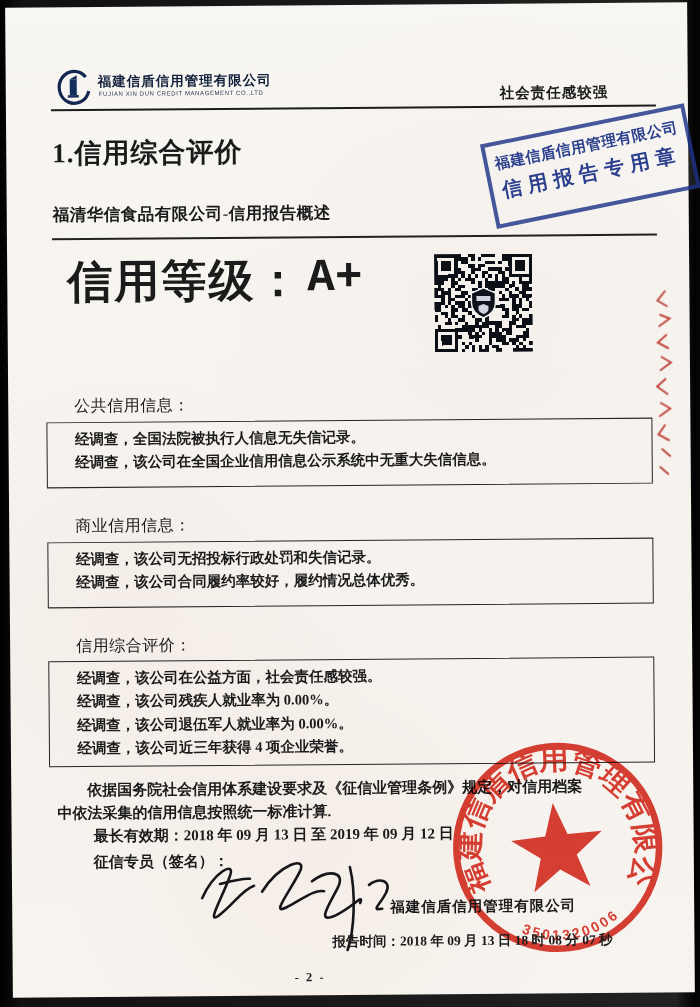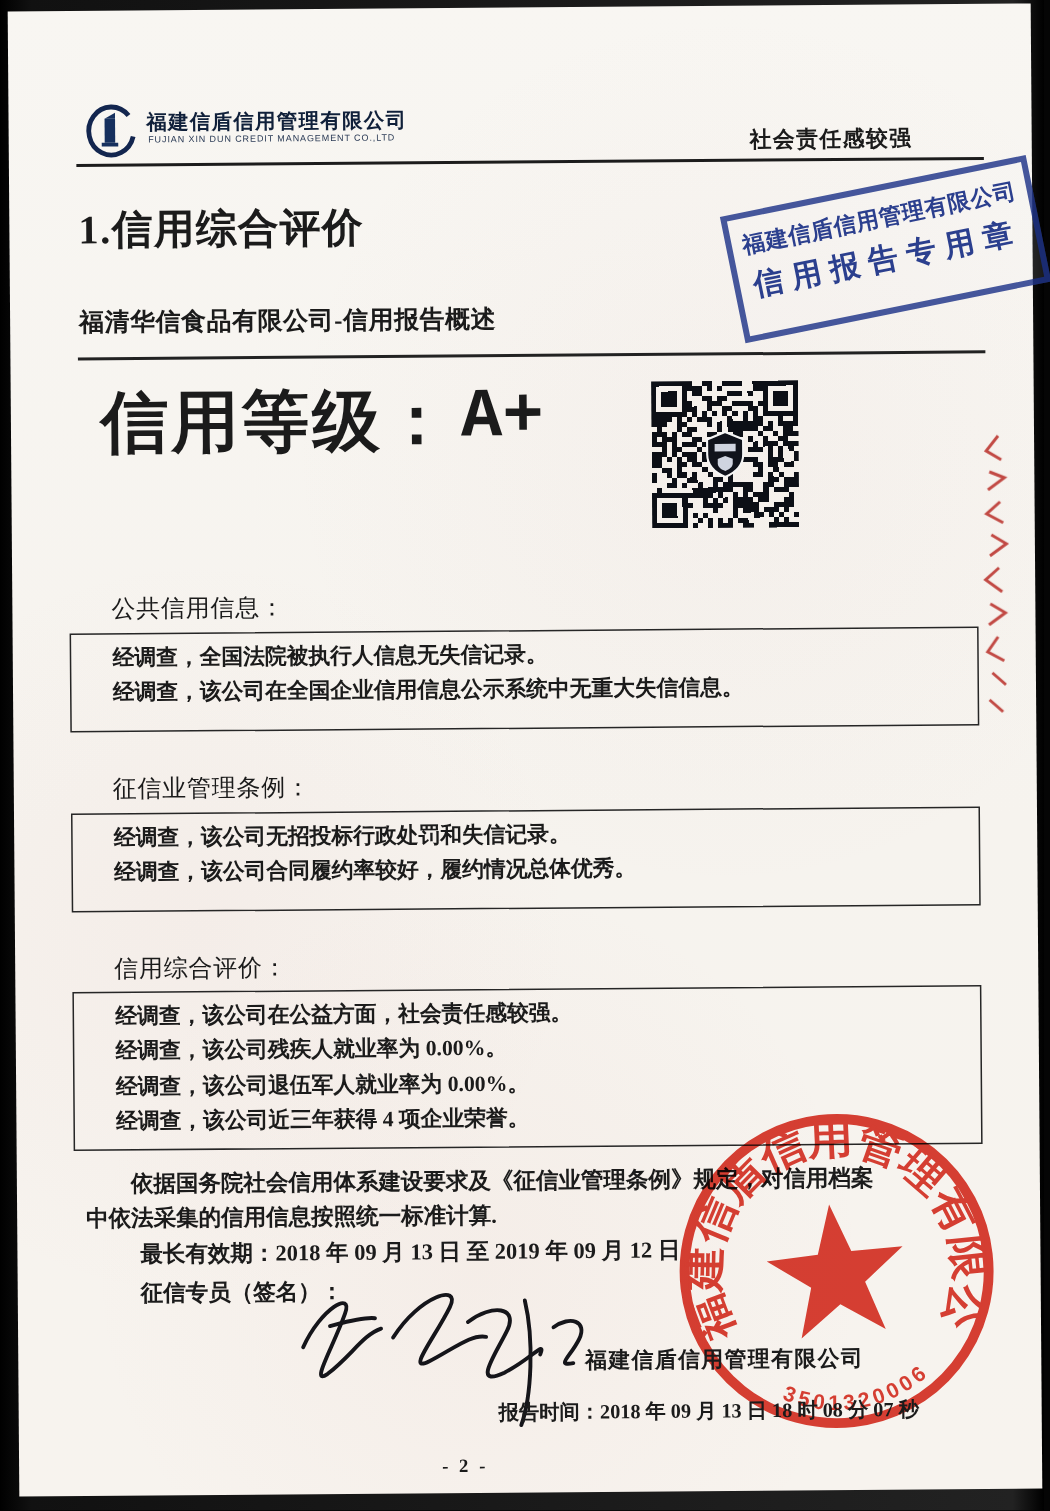--- a/index.html
+++ b/index.html
@@ -520,21 +520,21 @@
       <rect x="7" y="9" width="14" height="5" fill="#cfd4e0"></rect>
       <path d="M14,17 L19,19 V22 C19,24.5 16.8,26 14,27 C11.2,26 9,24.5 9,22 V19 Z" fill="#cfd4e0"></path>
     </svg>
 
     <div class="abs sec-head h0">公共信用信息：</div>
     <div class="abs sec-box b0">
         <div class="boxline">经调查，全国法院被执行人信息无失信记录。</div>
         <div class="boxline">经调查，该公司在全国企业信用信息公示系统中无重大失信信息。</div>
       </div>
 
-    <div class="abs sec-head h1">征信业管理条例：</div>
+    <div class="abs sec-head h1">商业信用信息：</div>
     <div class="abs sec-box b1">
         <div class="boxline">经调查，该公司无招投标行政处罚和失信记录。</div>
         <div class="boxline">经调查，该公司合同履约率较好，履约情况总体优秀。</div>
       </div>
 
     <div class="abs sec-head h2x">信用综合评价：</div>
     <div class="abs sec-box b2">
         <div class="boxline">经调查，该公司在公益方面，社会责任感较强。</div>
         <div class="boxline">经调查，该公司残疾人就业率为 0.00%。</div>
         <div class="boxline">经调查，该公司退伍军人就业率为 0.00%。</div>

